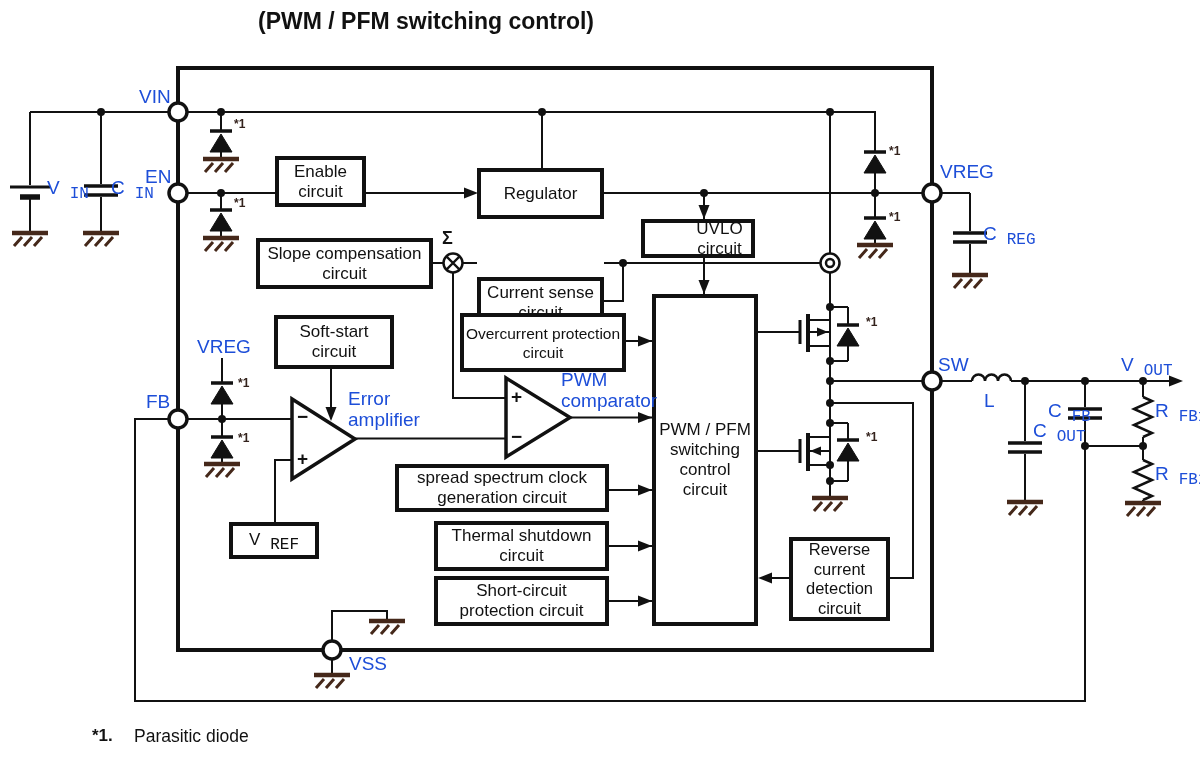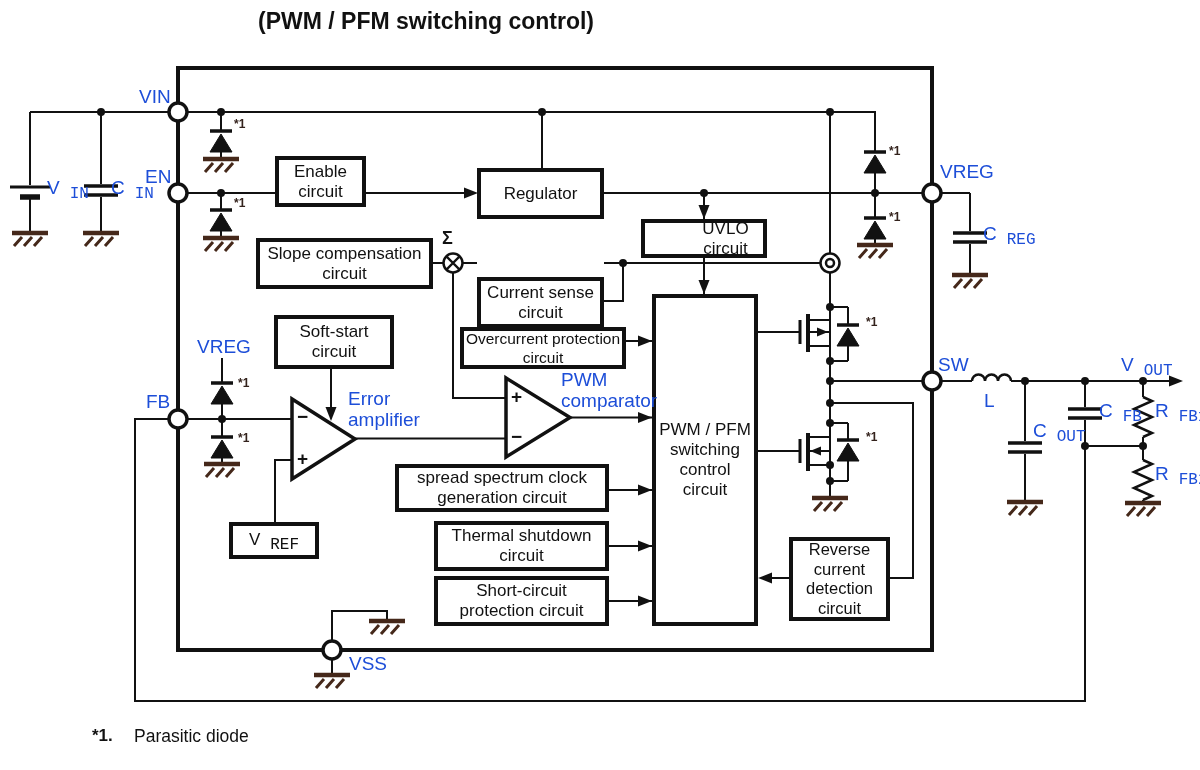--- a/index.html
+++ b/index.html
@@ -210,22 +210,22 @@
   <div class="foot-ref" style="left:92px;top:726px;">*1.</div>
   <div class="foot-txt" style="left:134px;top:726px;">Parasitic diode</div>
 
   <div class="box" style="left:275px;top:156px;width:91px;height:51px;">Enable
 circuit</div>
   <div class="box" style="left:477px;top:168px;width:127px;height:51px;">Regulator</div>
   <div class="box" style="left:256px;top:238px;width:177px;height:51px;">Slope compensation
 circuit</div>
   <div class="box" style="left:477px;top:237px;width:127px;height:51px;margin-top:40px;">Current sense
 circuit</div>
-  <div class="box" style="left:641px;top:219px;width:126px;height:39px;padding-left:43px;">UVLO circuit</div>
-  <div class="box small" style="left:460px;top:327px;width:166px;height:42px;">Overcurrent protection
+  <div class="box" style="left:641px;top:219px;width:114px;height:39px;padding-left:43px;">UVLO circuit</div>
+  <div class="box small" style="left:460px;top:313px;width:166px;height:59px;">Overcurrent protection
 circuit</div>
   <div class="box" style="left:274px;top:315px;width:120px;height:54px;">Soft-start
 circuit</div>
   <div class="box" style="left:652px;top:294px;width:106px;height:332px;">PWM / PFM
 switching
 control
 circuit</div>
   <div class="box" style="left:395px;top:464px;width:214px;height:48px;">spread spectrum clock
 generation circuit</div>
   <div class="box" style="left:434px;top:521px;width:175px;height:50px;">Thermal shutdown
@@ -246,21 +246,21 @@
   <div class="lbl" style="left:940px;top:161px;">VREG</div>
   <div class="lbl" style="left:938px;top:354px;">SW</div>
   <div class="lbl" style="left:349px;top:653px;">VSS</div>
   <div class="lbl" style="left:197px;top:336px;">VREG</div>
 
   <div class="lbl" style="left:47px;top:177px;"><span>V</span><span class="sub">IN</span></div>
   <div class="lbl" style="left:111px;top:177px;"><span>C</span><span class="sub">IN</span></div>
   <div class="lbl" style="left:983px;top:223px;"><span>C</span><span class="sub">REG</span></div>
   <div class="lbl" style="left:984px;top:390px;">L</div>
   <div class="lbl" style="left:1033px;top:420px;"><span>C</span><span class="sub">OUT</span></div>
-  <div class="lbl" style="left:1099px;top:400px;"><span>C</span><span class="sub">FB</span></div>
+  <div class="lbl" style="left:1048px;top:400px;"><span>C</span><span class="sub">FB</span></div>
   <div class="lbl" style="left:1155px;top:400px;"><span>R</span><span class="sub">FB1</span></div>
   <div class="lbl" style="left:1155px;top:463px;"><span>R</span><span class="sub">FB2</span></div>
   <div class="lbl" style="left:1121px;top:354px;"><span>V</span><span class="sub">OUT</span></div>
 
   <div class="lbl" style="left:348px;top:388px;">Error
 amplifier</div>
   <div class="lbl" style="left:561px;top:369px;">PWM
 comparator</div>
   <div class="sigma" style="left:442px;top:228px;">Σ</div>
   <div class="sign" style="left:297px;top:406px;">−</div>

